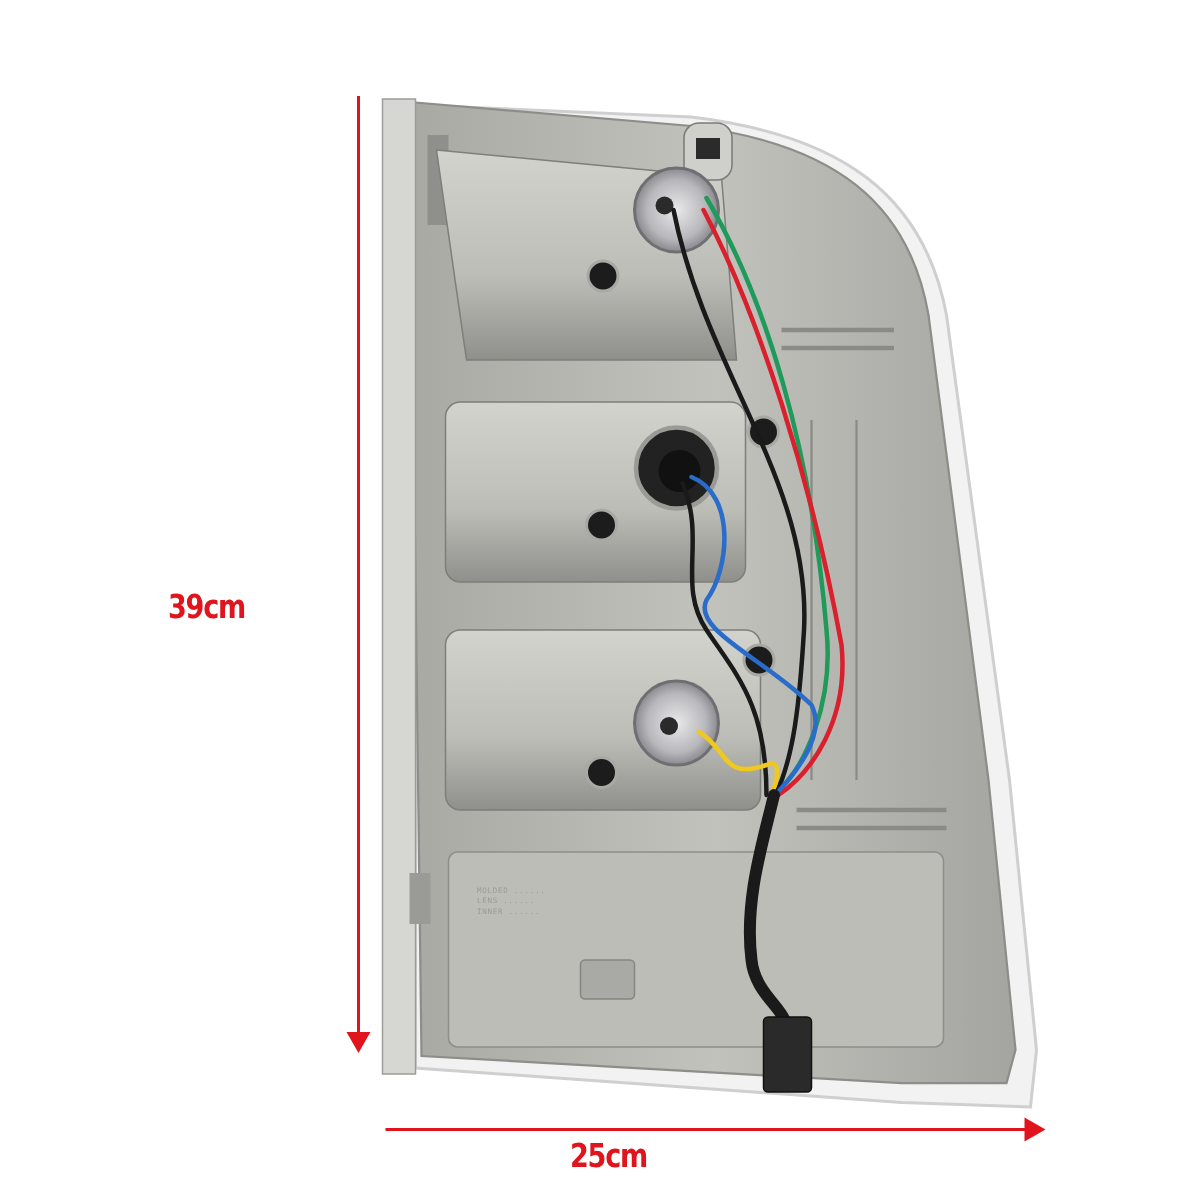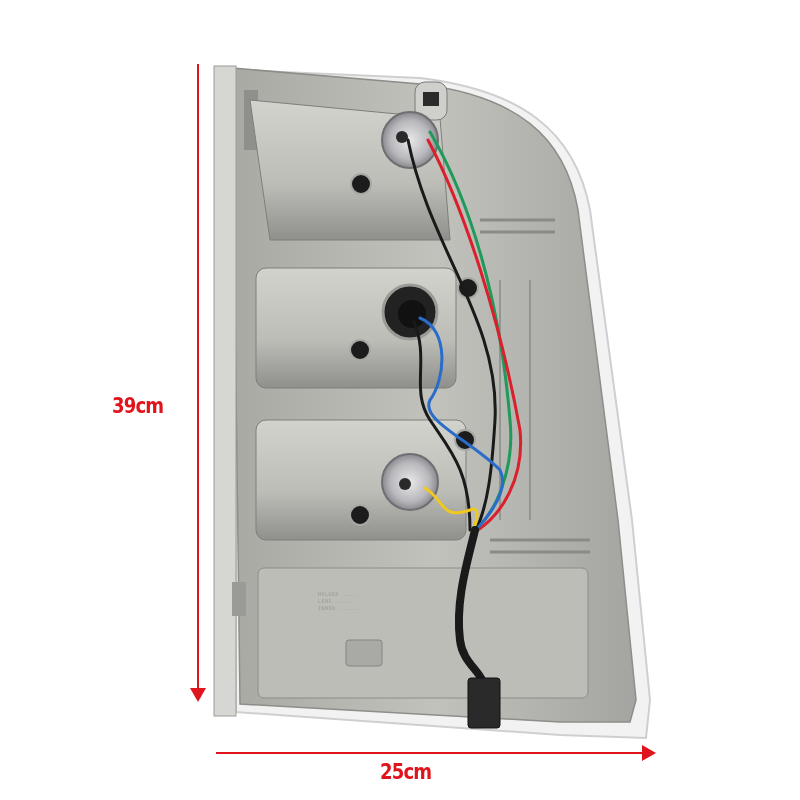--- a/index.html
+++ b/index.html
@@ -1,17 +1,17 @@
 <!DOCTYPE html>
 <html><head>
   <meta charset="utf-8">
   <style>
     html, body { margin: 0; padding: 0; background: #ffffff; }
     body { width: 800px; height: 800px; position: relative; overflow: hidden; font-family: "Liberation Sans", sans-serif; }
-    .stage { position: absolute; left: 0; top: 0; width: 648px; height: 800px; }
+    .stage { position: absolute; left: 0; top: 0; width: 648px; height: 800px; padding-left: 41px; }
     .dim-label {
       position: absolute;
       color: #e0141c;
       font-family: "DejaVu Sans", sans-serif;
       font-weight: bold;
       font-size: 22px;
       letter-spacing: -1px;
       transform: scaleX(0.82);
       transform-origin: left center;
       white-space: nowrap;

